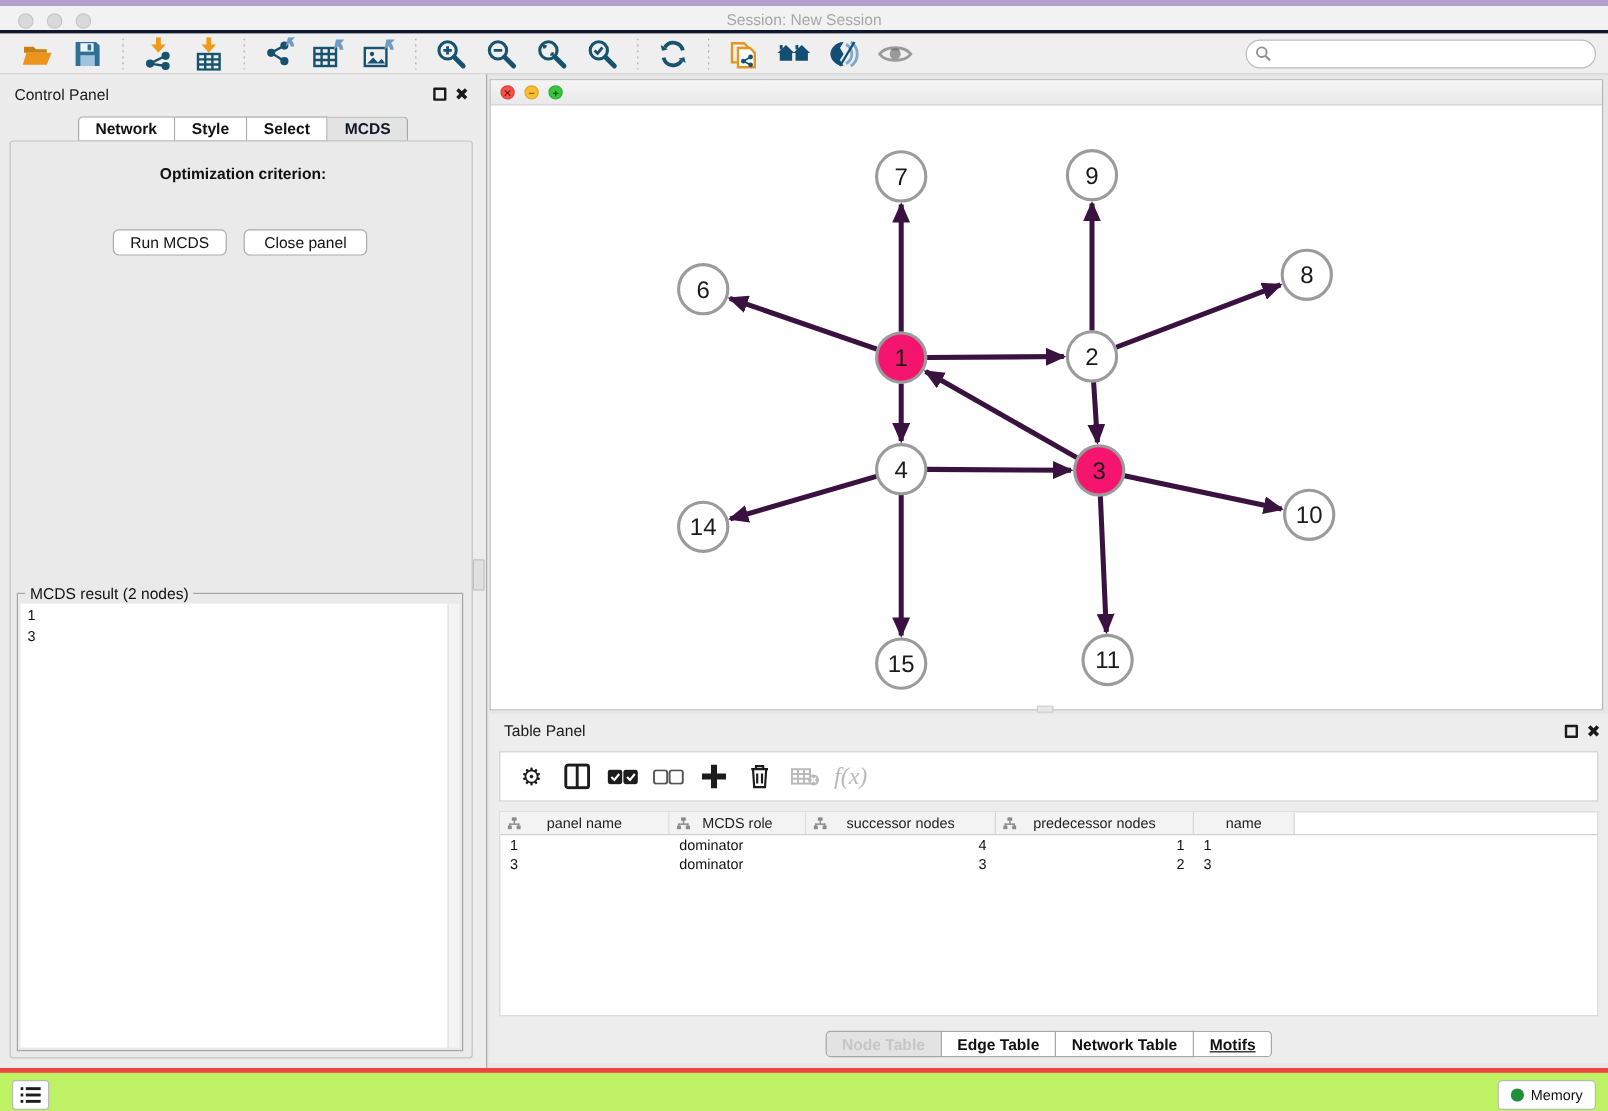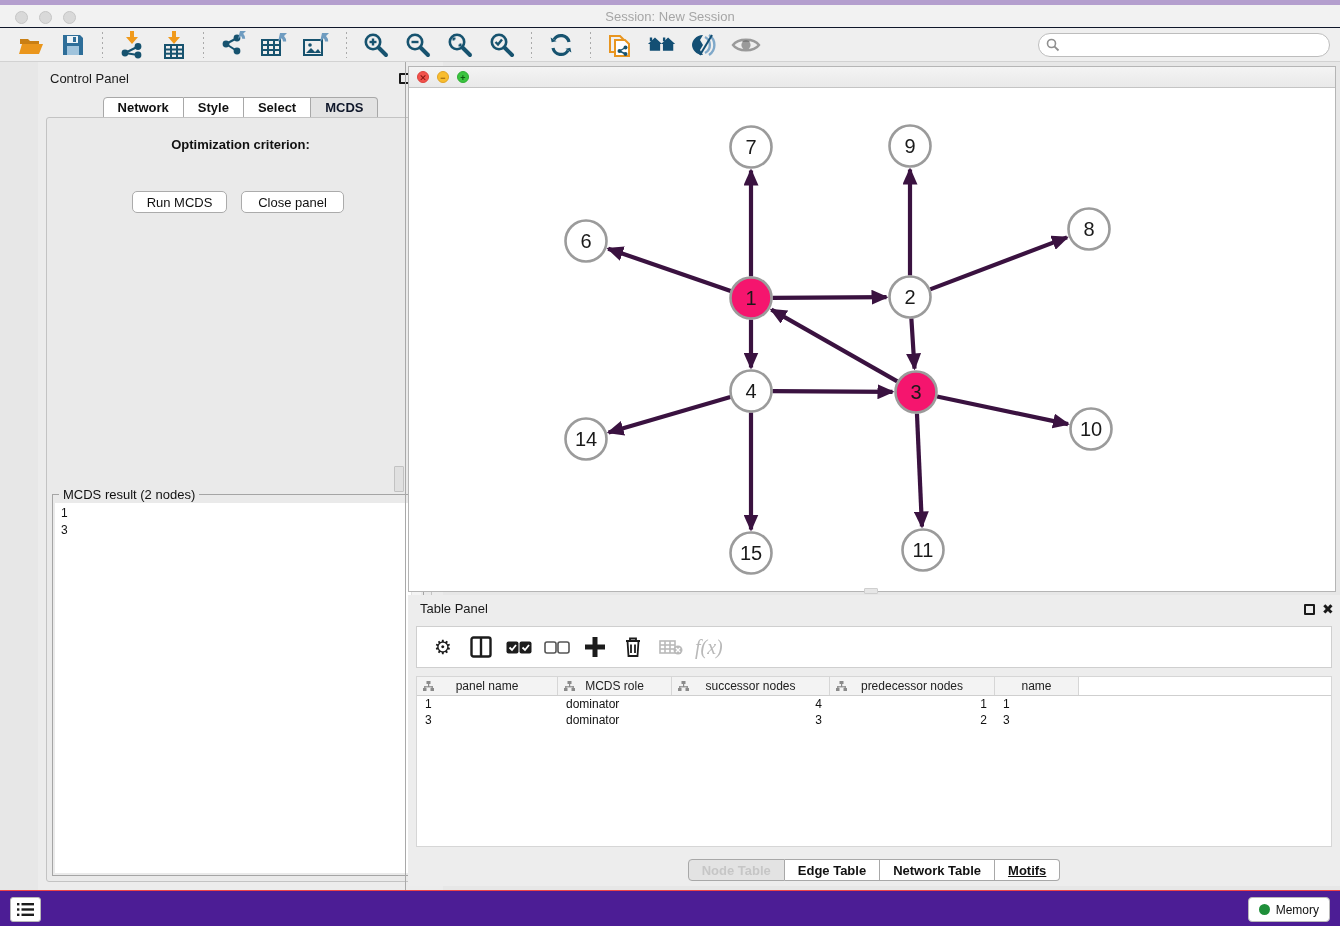--- a/index.html
+++ b/index.html
@@ -2,39 +2,39 @@
 <html><head>
 <meta charset="utf-8">
 <style>
   * { margin:0; padding:0; box-sizing:border-box; }
   html,body { width:1340px; height:926px; }
   body { font-family:"Liberation Sans","DejaVu Sans",sans-serif; background:#e7e7e7; }
   #app { position:relative; width:1340px; height:926px; overflow:hidden; background:#e7e7e7; }
 
   
   #top-strip { position:absolute; left:0; top:0; width:1340px; height:5px; background:#b49fce; }
-  #titlebar { position:absolute; left:0; top:5px; width:1340px; height:23px; background:#f2f2f2; border-bottom:1px solid #0f172a;padding-left:36px; }
+  #titlebar { position:absolute; left:0; top:5px; width:1340px; height:23px; background:#f2f2f2; border-bottom:3px solid #0f172a;padding-left:36px; }
   .traffic-dim { position:absolute; top:6px; width:13px; height:13px; border-radius:50%; background:#d9d9d9; border:1px solid #c6c6c6; }
   #titlebar .t1{left:15px;} #titlebar .t2{left:39px;} #titlebar .t3{left:63px;}
   #session-title { position:absolute; left:0; right:0; top:4px; text-align:center; font-size:13px; color:#a6a6a6; }
 
   
   #toolbar { position:absolute; left:0; top:28px; width:1340px; height:34px; background:#efefef; border-bottom:1px solid #d2d2d2; display:flex; align-items:center; padding:0 10px; }
   .ticon { width:30px; height:30px; display:flex; align-items:center; justify-content:center; margin:0 6px; }
   .tsep { width:1px; height:26px; margin:0 8px; background-image:linear-gradient(#aaa 40%, transparent 40%); background-size:1px 5px; }
   #search-wrap { margin-left:auto; position:relative; }
   #search-input { width:292px; height:24px; border:1px solid #bdbdbd; border-radius:12px; background:#fff; padding-left:26px; font-size:13px; outline:none; }
   #search-glass { position:absolute; left:8px; top:5px; }
 
   
   #v-splitter { position:absolute; left:405px; top:62px; width:1px; height:828px; background:#a9a9a9; }
   #v-handle { position:absolute; left:394px; top:466px; width:10px; height:26px; background:#e0e0e0; border:1px solid #c2c2c2; border-radius:1px; }
 
   
-  #control-panel { position:absolute; left:0; top:62px; width:405px; height:828px; background:#ececec;margin-left:38px; }
+  #control-panel { position:absolute; left:0; top:62px; width:405px; height:828px; background:#ececec; }
   #cp-header { position:absolute; left:0; top:4px; width:100%; height:26px; }
   #cp-title { position:absolute; left:12px; top:5px; font-size:13px; color:#1a1a1a; }
   .panel-float { position:absolute; width:11px; height:11px; border:2px solid #1a1a1a; border-radius:1px; }
   .panel-close { position:absolute; font-size:14px; font-weight:bold; color:#1a1a1a; line-height:12px; }
   #cp-float { left:361px; top:7px; } #cp-close { left:379px; top:6px; }
   #cp-tabs { position:absolute; left:0; top:35px; width:405px; display:flex; justify-content:center; }
   .cp-tab { height:21px; padding:0 14px; background:#fff; border:1px solid #a8a8a8; border-left-width:0; font-size:13px; font-weight:bold; color:#111; display:flex; align-items:center; }
   .cp-tab:first-child { border-left-width:1px; border-top-left-radius:4px; }
   .cp-tab:last-child { border-top-right-radius:4px; }
   .cp-tab.active { background:#e3e3e3; color:#0f172a; }
@@ -76,21 +76,21 @@
   .tr { display:flex; height:16px; font-size:12px; color:#111; }
   .td { padding:0 8px; overflow:hidden; white-space:nowrap; line-height:16px; }
   .td.r { text-align:right; }
   #tp-tabs { position:absolute; left:0; bottom:5px; width:932px; display:flex; justify-content:center; }
   .tp-tab { height:22px; padding:0 13px; background:#fff; border:1px solid #a8a8a8; border-left-width:0; font-size:13px; font-weight:bold; color:#111; display:flex; align-items:center; }
   .tp-tab:first-child { border-left-width:1px; border-radius:4px 0 0 4px; }
   .tp-tab:last-child { border-radius:0 4px 4px 0;text-decoration:underline; }
   .tp-tab.active { background:#e3e3e3; color:#c6c6c6; }
 
   
-  #statusbar { position:absolute; left:0; top:890px; width:1340px; height:36px; background:#4c1d95; border-top:1px solid #ef4444; }
+  #statusbar { position:absolute; left:0; top:890px; width:1340px; height:36px; background:#bef264; border-top:4px solid #ef4444; }
   #list-btn { position:absolute; left:10px; top:6px; width:31px; height:25px; background:#fff; border:1px solid #b9b9b9; border-radius:3px; display:flex; align-items:center; justify-content:center; }
   #memory-btn { position:absolute; right:10px; top:6px; height:25px; background:#fff; border:1px solid #b9b9b9; border-radius:4px; display:flex; align-items:center; padding:0 10px; font-size:12px; color:#111; }
   #memory-dot { width:11px; height:11px; border-radius:50%; background:#1f8f3a; margin-right:6px; }
 </style>
 </head>
 <body>
 
 <div id="app">
 
   <div id="top-strip"></div>

